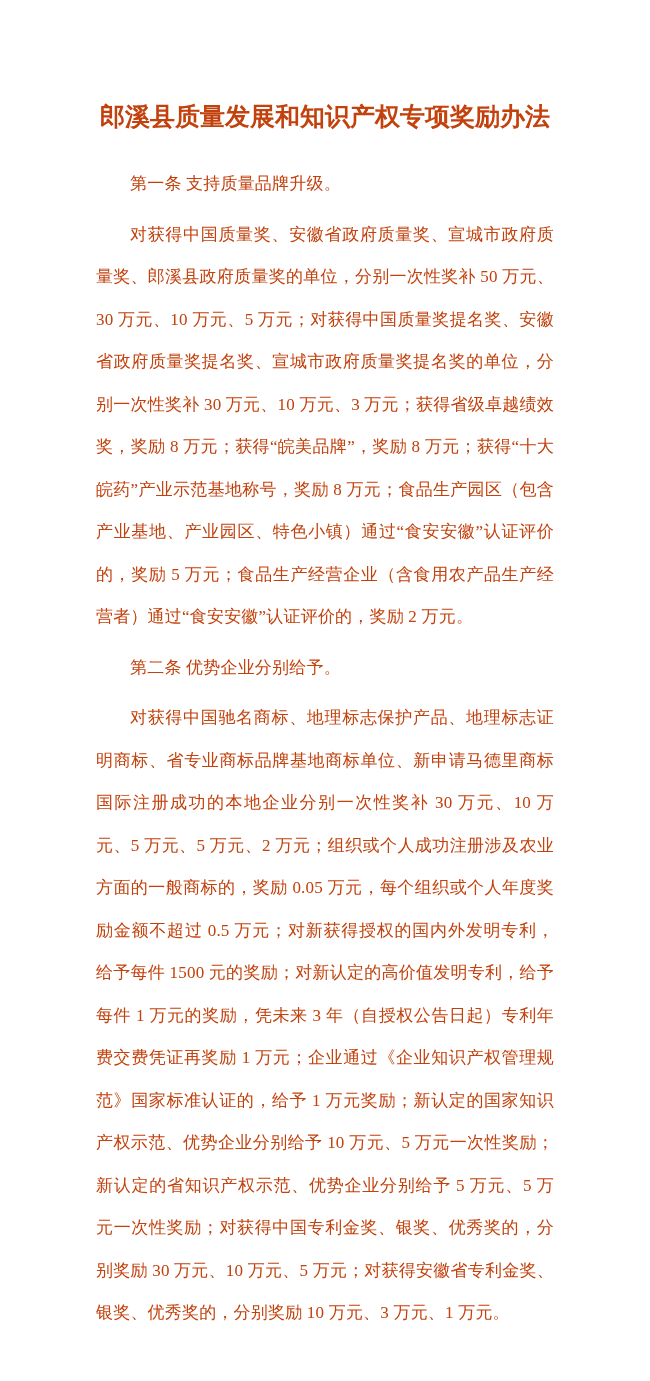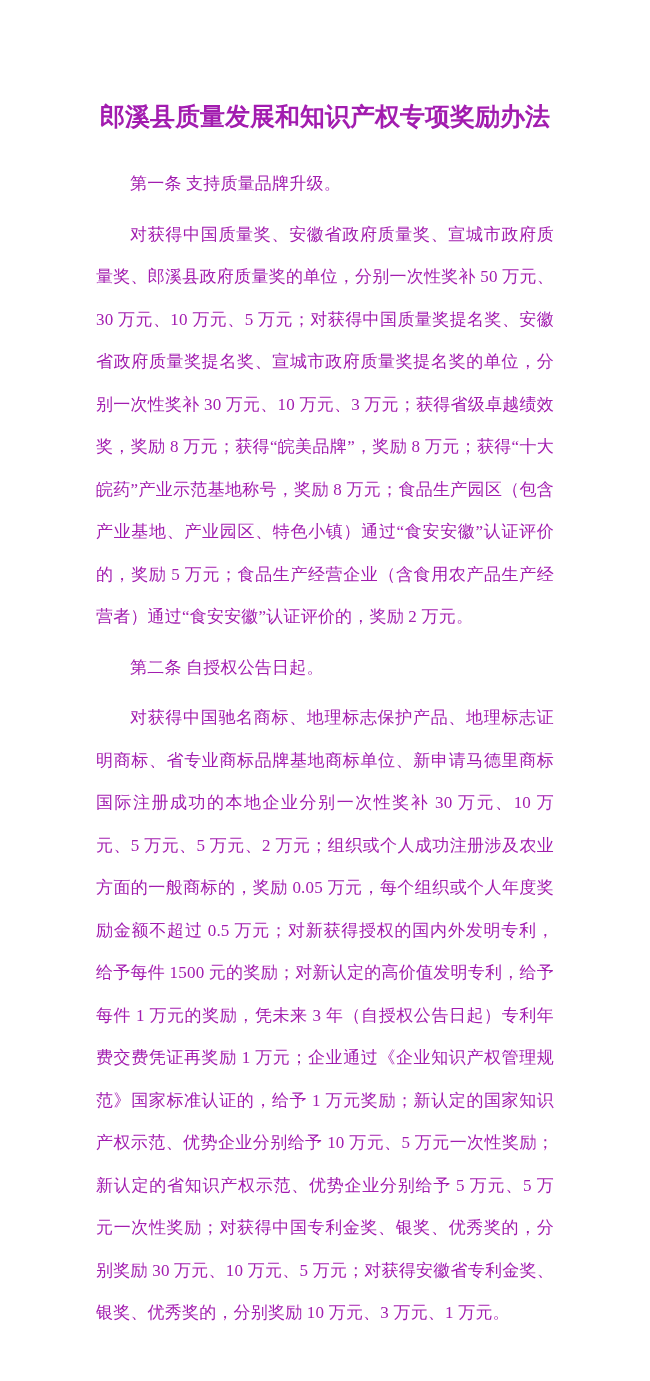--- a/index.html
+++ b/index.html
@@ -7,21 +7,21 @@
     padding: 0;
     background: #ffffff;
   }
   .page {
     position: relative;
     width: 650px;
     height: 1381px;
     background: #ffffff;
     overflow: hidden;
     font-family: "Liberation Serif", "DejaVu Serif", serif;
-    color: #a21caf;
+    color: #c2410c;
   }
   .content {
     position: absolute;
     left: 88px;
     top: 100px;
     width: 474px;
   }
   .doc-title {
     margin: 0 0 29px 0;
     font-size: 25px;
@@ -43,16 +43,16 @@
   }
 </style>
 </head>
 <body>
 
 <div class="page">
   <div class="content">
     <h1 class="doc-title">郎溪县质量发展和知识产权专项奖励办法</h1>
     <p class="para">第一条 支持质量品牌升级。</p>
     <p class="para">对获得中国质量奖、安徽省政府质量奖、宣城市政府质量奖、郎溪县政府质量奖的单位，分别一次性奖补 50 万元、30 万元、10 万元、5 万元；对获得中国质量奖提名奖、安徽省政府质量奖提名奖、宣城市政府质量奖提名奖的单位，分别一次性奖补 30 万元、10 万元、3 万元；获得省级卓越绩效奖，奖励 8 万元；获得“皖美品牌”，奖励 8 万元；获得“十大皖药”产业示范基地称号，奖励 8 万元；食品生产园区（包含产业基地、产业园区、特色小镇）通过“食安安徽”认证评价的，奖励 5 万元；食品生产经营企业（含食用农产品生产经营者）通过“食安安徽”认证评价的，奖励 2 万元。</p>
-    <p class="para">第二条 自授权公告日起。</p>
+    <p class="para">第二条 优势企业分别给予。</p>
     <p class="para">对获得中国驰名商标、地理标志保护产品、地理标志证明商标、省专业商标品牌基地商标单位、新申请马德里商标国际注册成功的本地企业分别一次性奖补 30 万元、10 万元、5 万元、5 万元、2 万元；组织或个人成功注册涉及农业方面的一般商标的，奖励 0.05 万元，每个组织或个人年度奖励金额不超过 0.5 万元；对新获得授权的国内外发明专利，给予每件 1500 元的奖励；对新认定的高价值发明专利，给予每件 1 万元的奖励，凭未来 3 年（自授权公告日起）专利年费交费凭证再奖励 1 万元；企业通过《企业知识产权管理规范》国家标准认证的，给予 1 万元奖励；新认定的国家知识产权示范、优势企业分别给予 10 万元、5 万元一次性奖励；新认定的省知识产权示范、优势企业分别给予 5 万元、5 万元一次性奖励；对获得中国专利金奖、银奖、优秀奖的，分别奖励 30 万元、10 万元、5 万元；对获得安徽省专利金奖、银奖、优秀奖的，分别奖励 10 万元、3 万元、1 万元。</p>
   </div>
 </div>
 
 </body></html>

